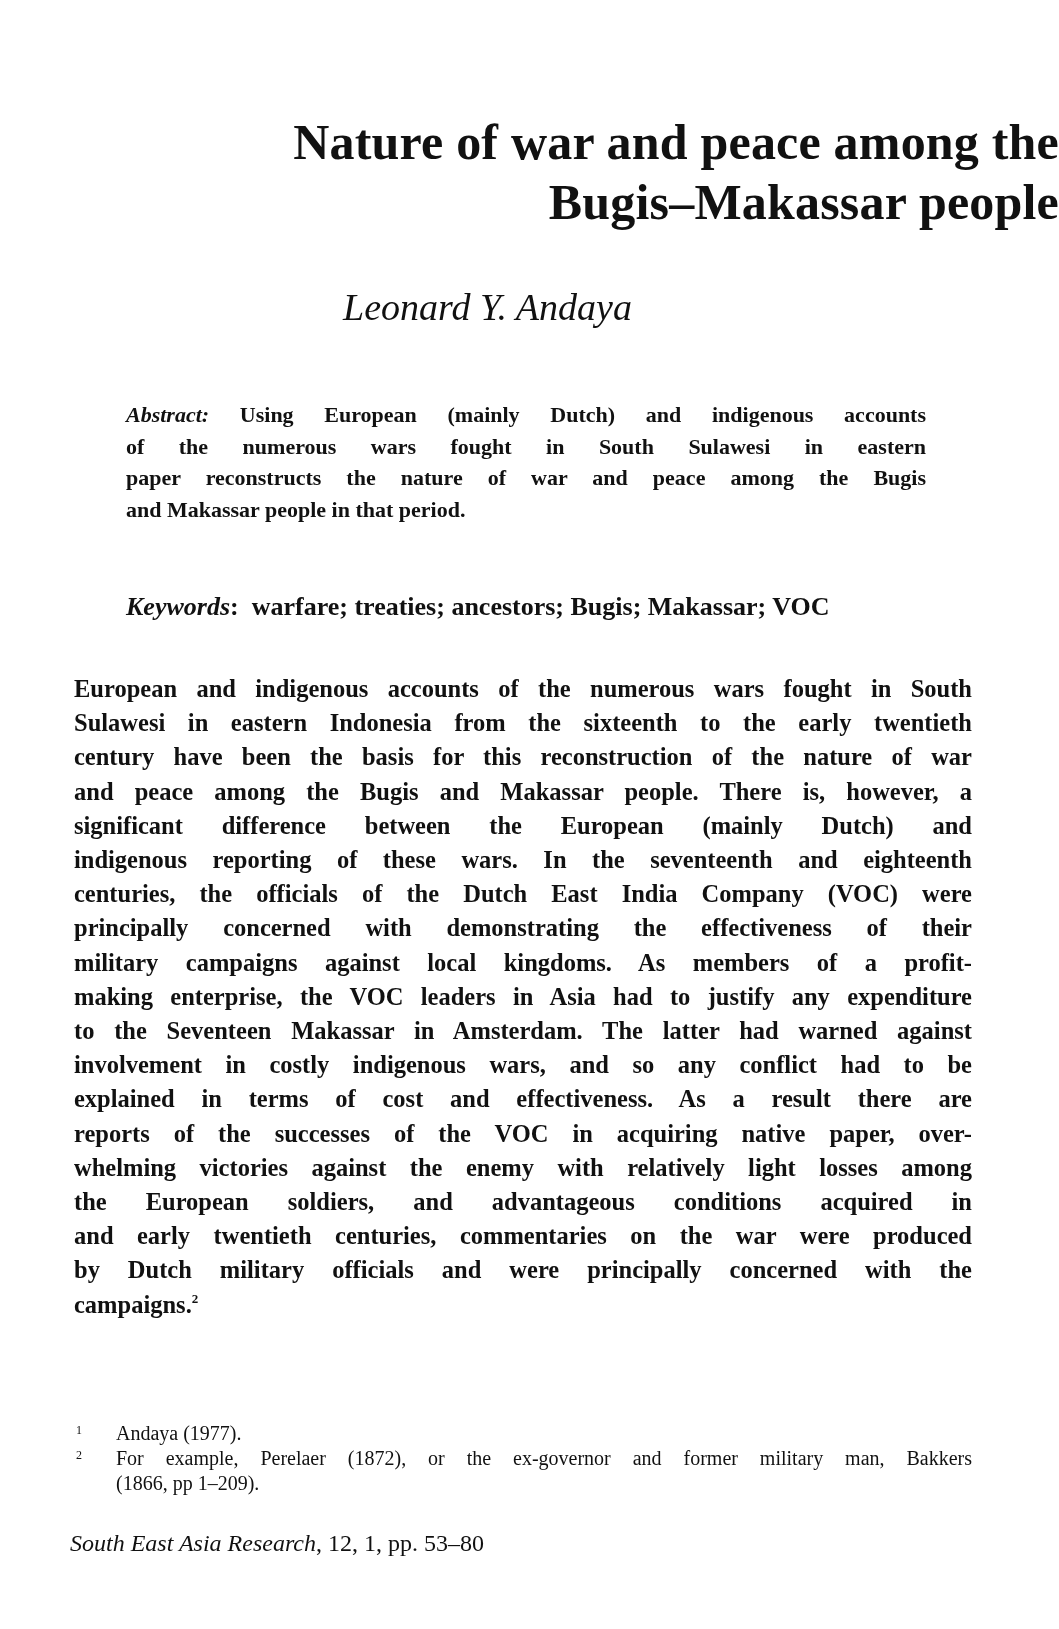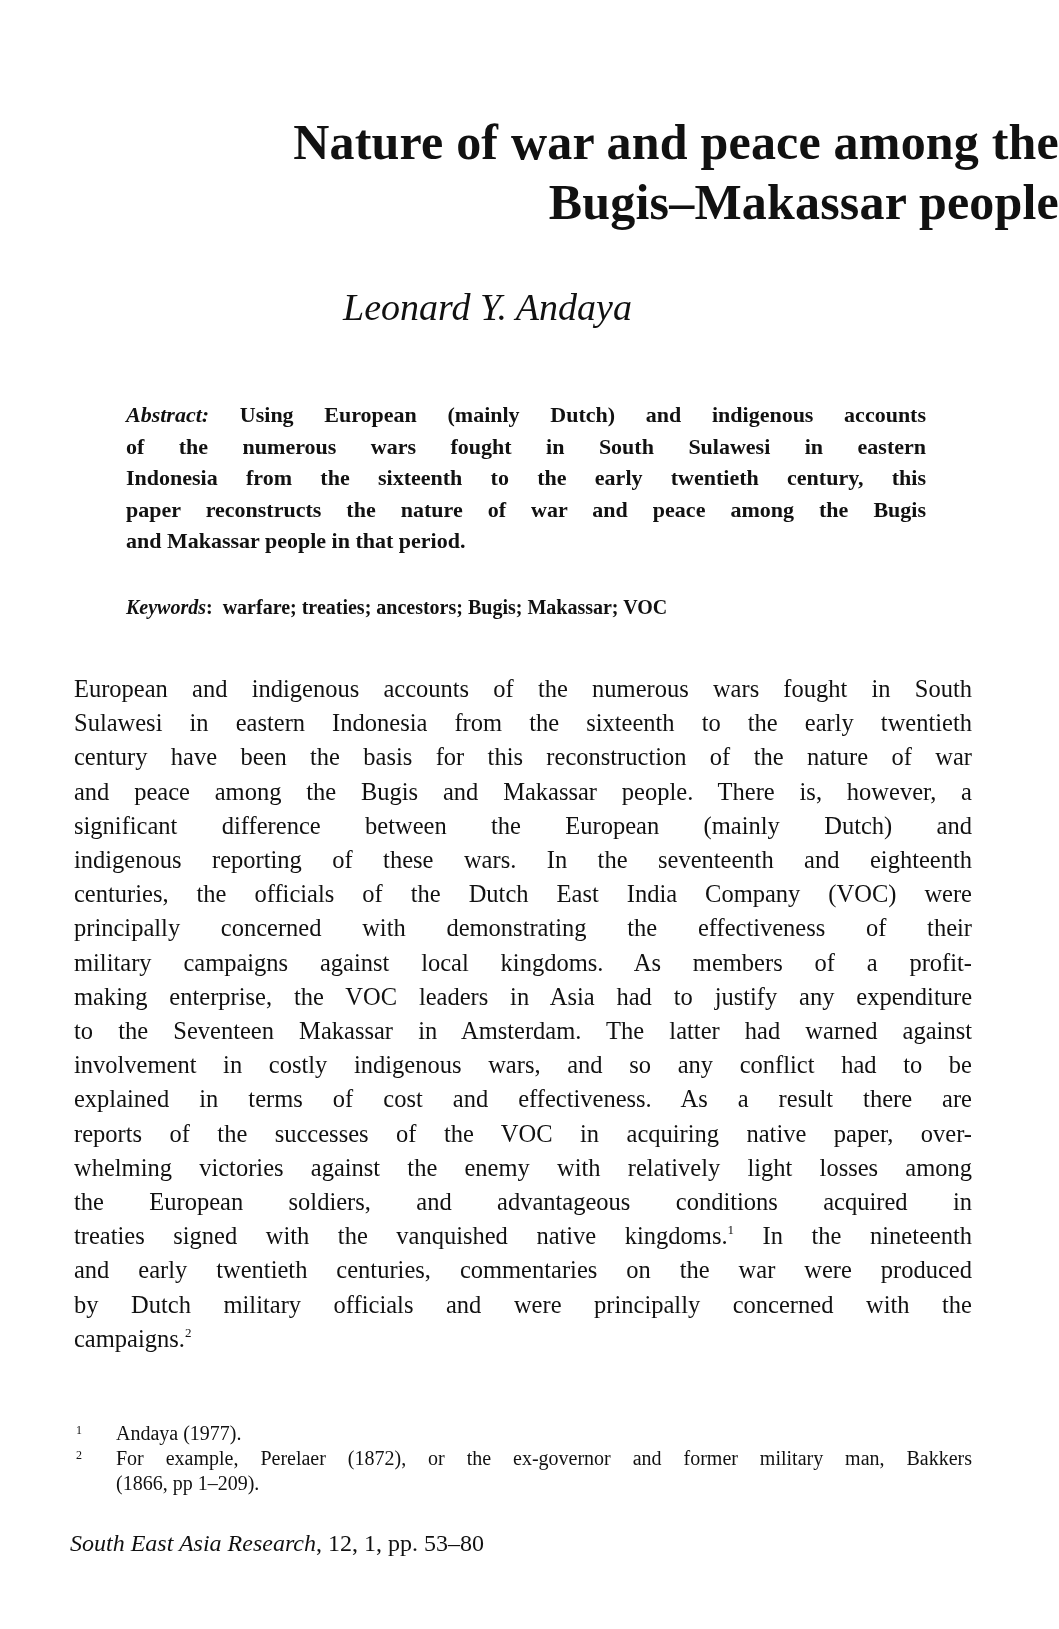--- a/index.html
+++ b/index.html
@@ -58,33 +58,34 @@
     }
     .abstract-label {
       font-style: italic;
     }
     .keywords {
       position: absolute;
       left: 126px;
       width: 800px;
       top: 592px;
       font-weight: bold;
-      font-size: 20px;
+      font-size: 26px;
       line-height: 30px;
     }
     .keywords-label {
       font-style: italic;
     }
     .body-text {
       position: absolute;
       left: 74px;
       width: 898px;
       top: 672px;
       font-size: 24.5px;
       line-height: 34.2px;
+      font-weight: bold;
     }
     .body-text .jline, .body-text .jline-last {
       white-space: nowrap;
     }
     sup {
       font-size: 13px;
       line-height: 0;
       vertical-align: 10px;
     }
     .footnotes {
@@ -122,21 +123,20 @@
 <div class="title">
   <div>Nature of war and peace among the</div>
   <div>Bugis–Makassar people</div>
 </div>
 
 <div class="author">Leonard Y. Andaya</div>
 
 <div class="abstract">
   <span class="jline"><span class="abstract-label">Abstract:</span><span> Using European (mainly Dutch) and indigenous accounts</span></span>
   <span class="jline">of the numerous wars fought in South Sulawesi in eastern</span>
-  <span class="jline">Indonesia from the sixteenth to the early twentieth century, this</span>
   <span class="jline">paper reconstructs the nature of war and peace among the Bugis</span>
   <span class="jline-last">and Makassar people in that period.</span>
 </div>
 
 <div class="keywords">
   <span class="keywords-label">Keywords</span><span>:</span><span style="white-space:pre">  warfare; treaties; ancestors; Bugis; Makassar; VOC</span>
 </div>
 
 <div class="body-text">
   <span class="jline">European and indigenous accounts of the numerous wars fought in South</span>
@@ -148,21 +148,20 @@
   <span class="jline">centuries, the officials of the Dutch East India Company (VOC) were</span>
   <span class="jline">principally concerned with demonstrating the effectiveness of their</span>
   <span class="jline">military campaigns against local kingdoms. As members of a profit-</span>
   <span class="jline">making enterprise, the VOC leaders in Asia had to justify any expenditure</span>
   <span class="jline">to the Seventeen Makassar in Amsterdam. The latter had warned against</span>
   <span class="jline">involvement in costly indigenous wars, and so any conflict had to be</span>
   <span class="jline">explained in terms of cost and effectiveness. As a result there are</span>
   <span class="jline">reports of the successes of the VOC in acquiring native paper, over-</span>
   <span class="jline">whelming victories against the enemy with relatively light losses among</span>
   <span class="jline">the European soldiers, and advantageous conditions acquired in</span>
-  <span class="jline"><span>treaties signed with the vanquished native kingdoms.</span><sup>1</sup><span style="white-space:pre"> In the nineteenth</span></span>
   <span class="jline">and early twentieth centuries, commentaries on the war were produced</span>
   <span class="jline">by Dutch military officials and were principally concerned with the</span>
   <span class="jline-last"><span>campaigns.</span><sup>2</sup></span>
 </div>
 
 <div class="footnotes">
   <div class="fn">
     <span class="fn-num">1</span>
     <span>Andaya (1977).</span>
   </div>

